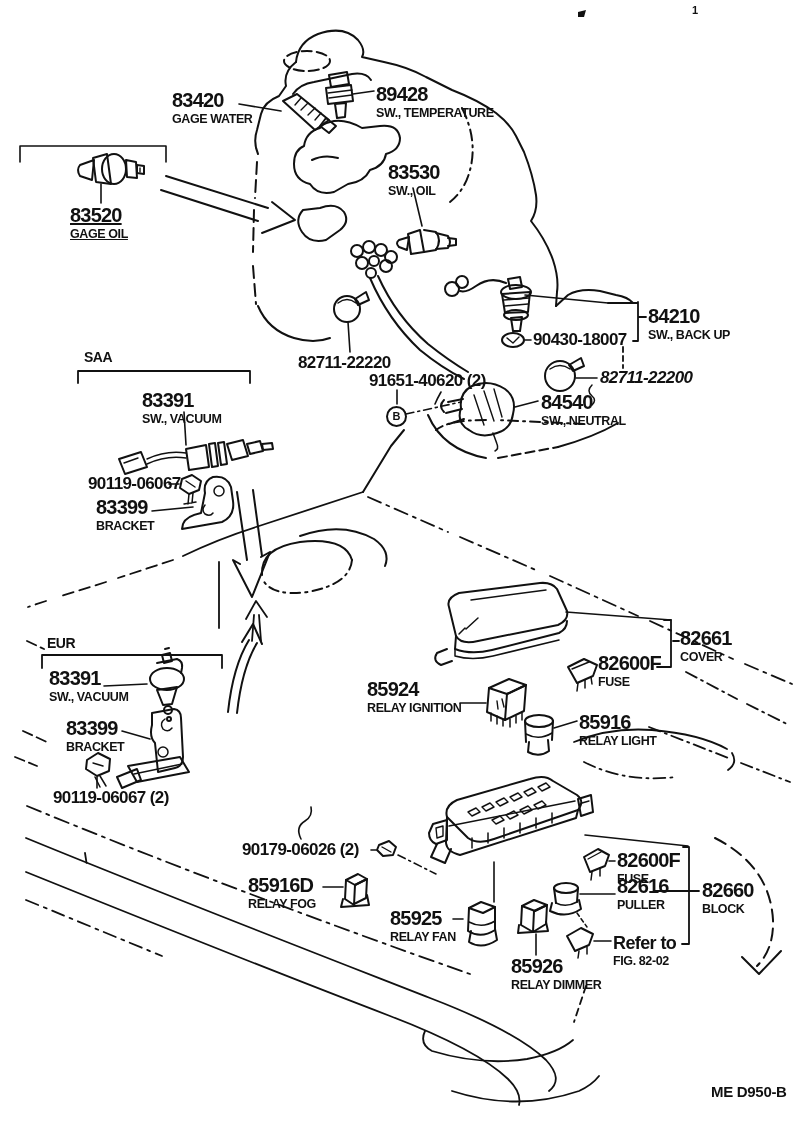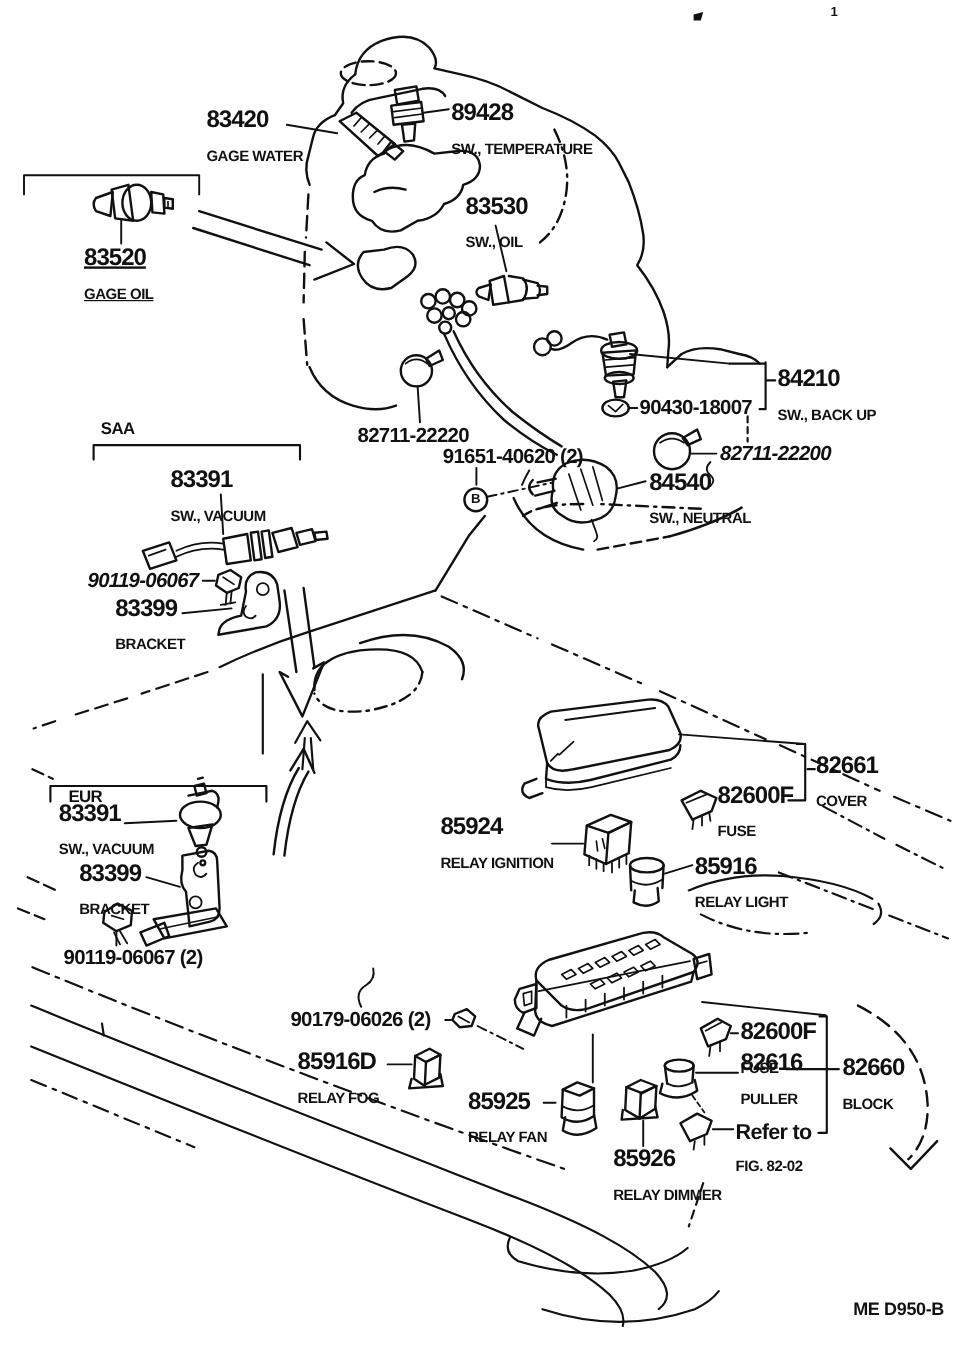--- a/index.html
+++ b/index.html
@@ -5,21 +5,21 @@
   html,body{margin:0;padding:0;background:#ffffff;}
   .stage{
     position:relative;width:800px;height:1130px;background:#ffffff;
     font-family:"Liberation Sans","DejaVu Sans",sans-serif;color:#111;
     overflow:hidden;
   }
   .art{position:absolute;left:0;top:0;width:800px;height:1130px;}
   .lbl{position:absolute;white-space:nowrap;line-height:1;}
   .num{display:block;font-weight:bold;font-size:20px;letter-spacing:-0.8px;}
   .num-sm{display:block;font-weight:bold;font-size:17px;letter-spacing:-0.6px;}
-  .desc{display:block;font-weight:bold;font-size:12.5px;letter-spacing:-0.4px;margin-top:14px;}
+  .desc{display:block;font-weight:bold;font-size:12.5px;letter-spacing:-0.4px;margin-top:3px;}
   .region{font-weight:bold;font-size:14px;letter-spacing:-0.5px;}
   .figcode{font-weight:bold;font-size:15px;letter-spacing:-0.3px;}
   .tinymark{font-weight:bold;font-size:11px;}
   .bcircle{
     position:absolute;width:17px;height:17px;border:2px solid #111;border-radius:50%;
     font-size:11px;font-weight:bold;text-align:center;line-height:17px;
   }
 </style>
 </head>
 <body>
@@ -418,30 +418,30 @@
 
   <div class="lbl region" style="left:84px;top:350px;">
     <span>SAA</span>
   </div>
 
   <div class="lbl" style="left:142px;top:390px;">
     <span class="num">83391</span>
     <span class="desc">SW., VACUUM</span>
   </div>
 
-  <div class="lbl" style="left:73px;top:475px;font-style:italic;">
+  <div class="lbl" style="left:88px;top:475px;">
     <span class="num-sm">90119-06067</span>
   </div>
 
   <div class="lbl" style="left:96px;top:497px;">
     <span class="num">83399</span>
     <span class="desc">BRACKET</span>
   </div>
 
-  <div class="lbl region" style="left:57px;top:636px;margin-top:20px;">
+  <div class="lbl region" style="left:47px;top:636px;">
     <span>EUR</span>
   </div>
 
   <div class="lbl" style="left:49px;top:668px;">
     <span class="num">83391</span>
     <span class="desc">SW., VACUUM</span>
   </div>
 
   <div class="lbl" style="left:66px;top:718px;">
     <span class="num">83399</span>

